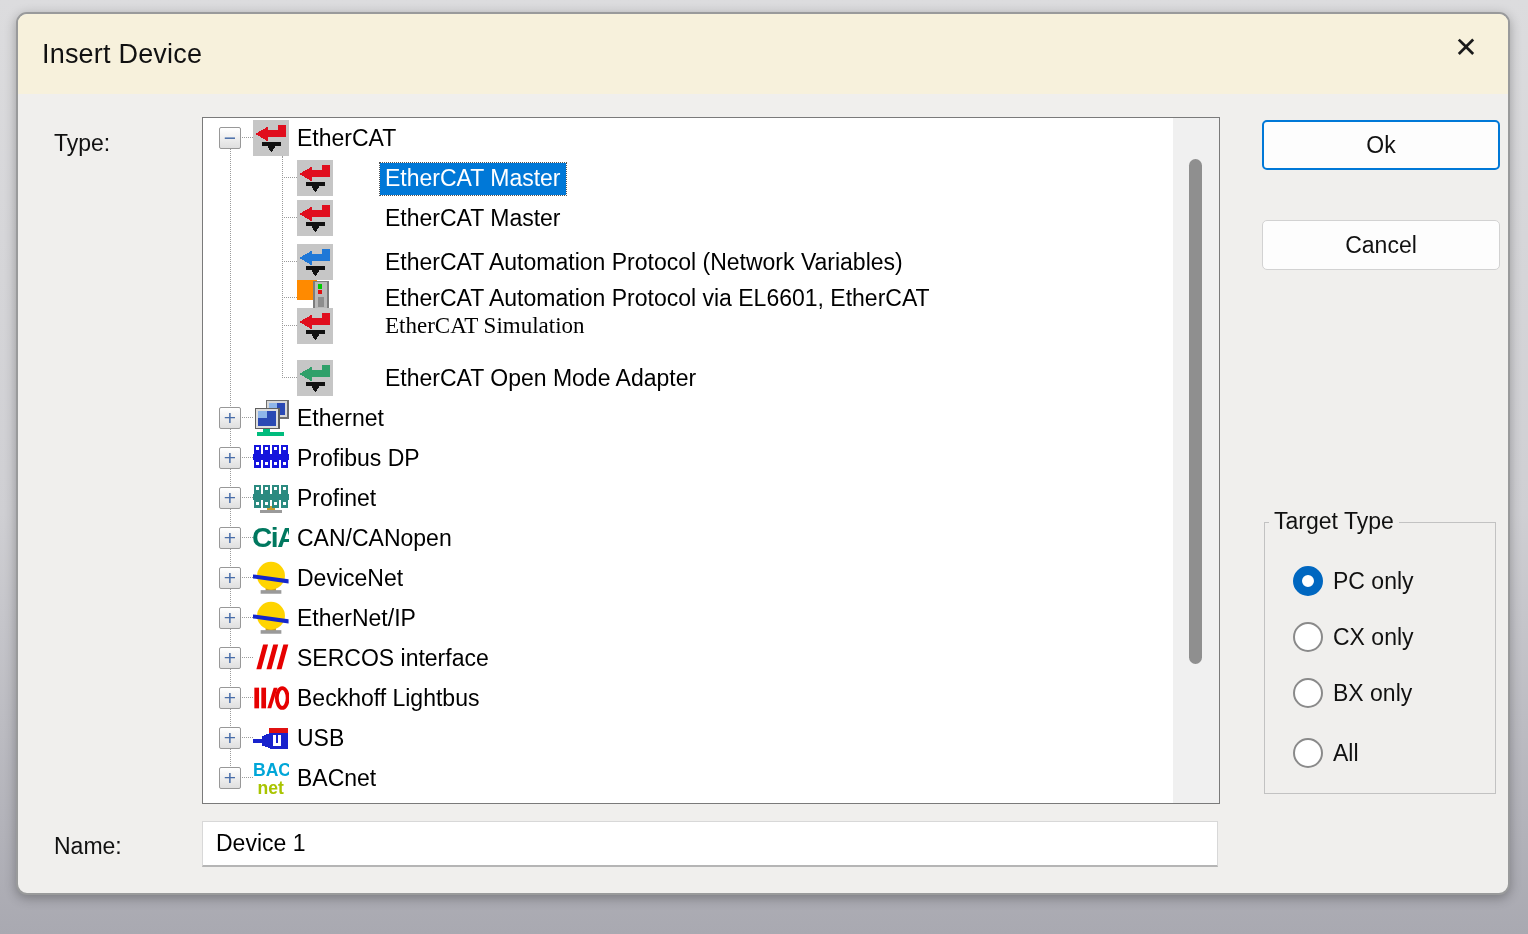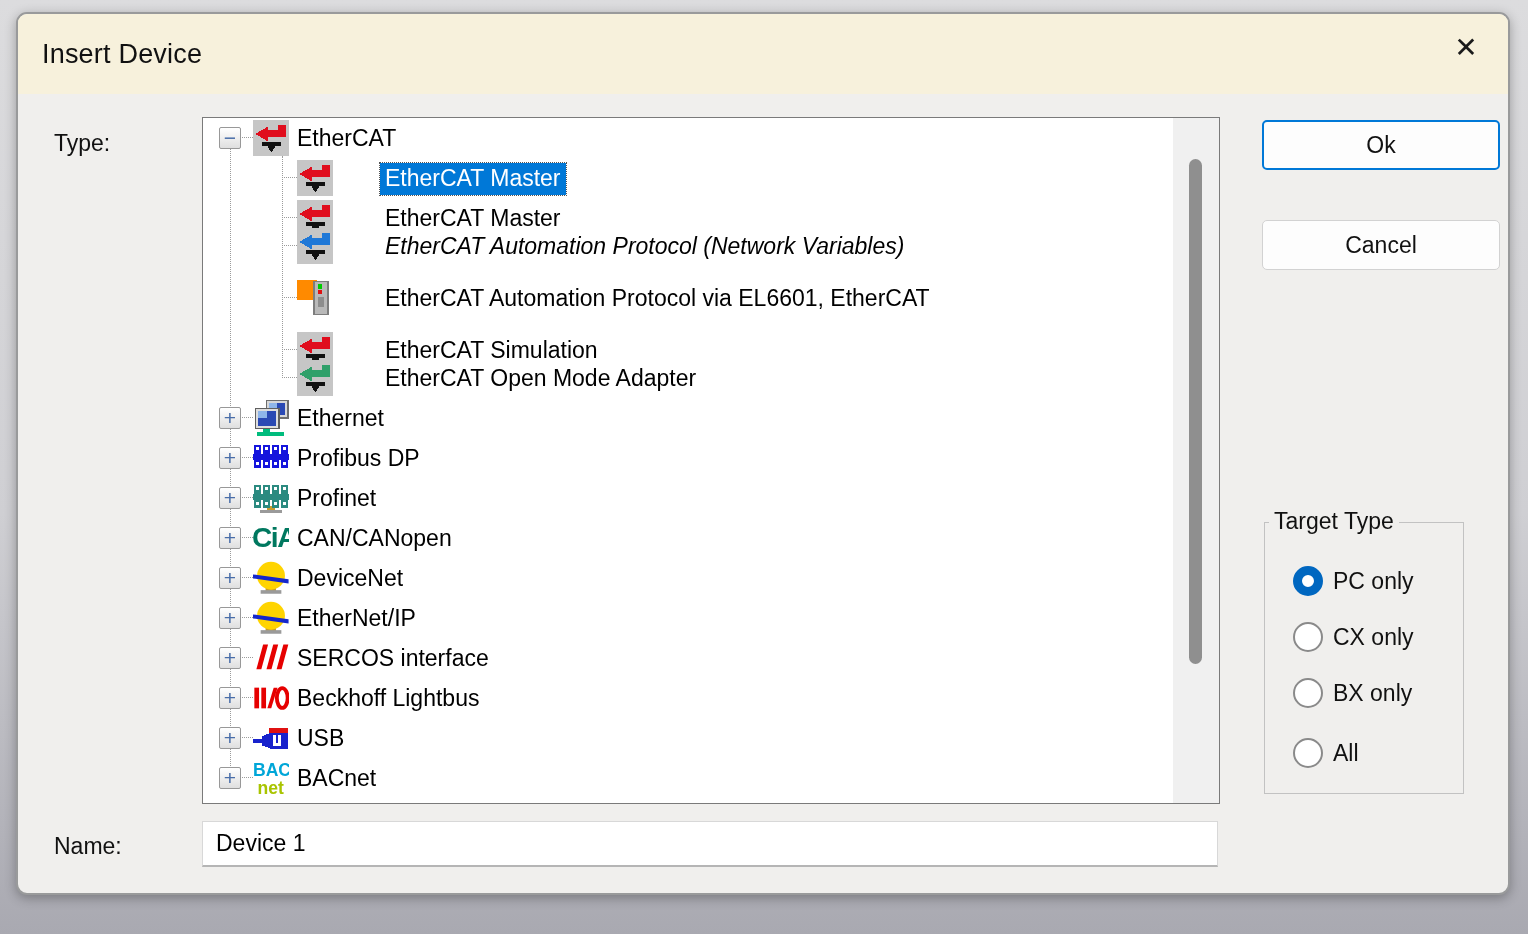--- a/index.html
+++ b/index.html
@@ -57,21 +57,21 @@
   .sbthumb { position:absolute; left:16px; top:41px; width:13px; height:505px; background:#8f8f8f; border-radius:7px; }
   
   .btn {
     position:absolute; left:1244px; width:238px; height:50px;
     background:#fdfdfd; border:1px solid #d2d2d2; border-radius:5px;
     font-size:23px; color:#111; font-family:"Liberation Sans",sans-serif; cursor:pointer;
   }
   .btn.primary { border:2px solid var(--accent,#0078d7); }
   
   .groupbox {
-    position:absolute; left:1246px; top:508px; width:200px; height:272px;
+    position:absolute; left:1246px; top:508px; width:232px; height:272px;
     border:1px solid #c2c2c2;
   }
   .legend {
     position:absolute; left:4px; top:-15px; background:var(--dialog-bg,#f0efed);
     padding:0 5px; font-size:23px; color:#111;
   }
   .ropt { position:absolute; left:28px; height:32px; display:flex; align-items:center; cursor:pointer; }
   .radio {
     width:30px; height:30px; border-radius:50%; background:#fff;
     border:2px solid #8a8a8a; flex:0 0 auto;
@@ -130,21 +130,21 @@
           <div class="stub" style="left: 79px; width: 15px;"></div>
           <span class="ticon">
             <svg viewBox="0 0 16 16" shape-rendering="crispEdges">
               <rect width="16" height="16" fill="#c6c6c6"></rect>
               <polygon points="1,6.2 6.8,2.8 6.8,4.6 11.2,4.6 11.2,2 14.8,2 14.8,7.6 6.8,7.6 6.8,9.6" fill="#e00d1d"></polygon>
               <polygon points="3.8,9.6 12.6,9.6 12.6,11.4 10.2,11.4 8.2,14.4 6.2,11.4 3.8,11.4" fill="#111"></polygon>
             </svg>
           </span>
           <span class="tlabel">EtherCAT Master</span>
         </div>
-        <div class="trow lvl1" style="top: 108px; font-style: italic;">
+        <div class="trow lvl1" style="top: 124px;">
           <div class="stub" style="left: 79px; width: 15px;"></div>
           <span class="ticon">
             <svg viewBox="0 0 16 16" shape-rendering="crispEdges">
               <rect width="16" height="16" fill="#c6c6c6"></rect>
               <polygon points="1,6.2 6.8,2.8 6.8,4.6 11.2,4.6 11.2,2 14.8,2 14.8,7.6 6.8,7.6 6.8,9.6" fill="#1f78d7"></polygon>
               <polygon points="3.8,9.6 12.6,9.6 12.6,11.4 10.2,11.4 8.2,14.4 6.2,11.4 3.8,11.4" fill="#111"></polygon>
             </svg>
           </span>
           <span class="tlabel">EtherCAT Automation Protocol (Network Variables)</span>
         </div>
@@ -154,21 +154,21 @@
             <svg viewBox="0 0 16 16" shape-rendering="crispEdges">
               <rect x="0" y="0" width="9" height="9" fill="#ff8a00"></rect>
               <rect x="7.6" y="0.8" width="6.2" height="14.4" fill="#b9b9b9" stroke="#7d7d7d" stroke-width="0.6"></rect>
               <rect x="9.4" y="1.8" width="1.6" height="2.2" fill="#00cc00"></rect>
               <rect x="9.4" y="4.6" width="1.6" height="1.4" fill="#dd1111"></rect>
               <rect x="9.2" y="7.6" width="3" height="4.6" fill="#8d8d8d"></rect>
             </svg>
           </span>
           <span class="tlabel">EtherCAT Automation Protocol via EL6601, EtherCAT</span>
         </div>
-        <div class="trow lvl1" style="top: 212px;">
+        <div class="trow lvl1" style="top: 188px; font-family: Liberation Serif, serif;">
           <div class="stub" style="left: 79px; width: 15px;"></div>
           <span class="ticon">
             <svg viewBox="0 0 16 16" shape-rendering="crispEdges">
               <rect width="16" height="16" fill="#c6c6c6"></rect>
               <polygon points="1,6.2 6.8,2.8 6.8,4.6 11.2,4.6 11.2,2 14.8,2 14.8,7.6 6.8,7.6 6.8,9.6" fill="#e00d1d"></polygon>
               <polygon points="3.8,9.6 12.6,9.6 12.6,11.4 10.2,11.4 8.2,14.4 6.2,11.4 3.8,11.4" fill="#111"></polygon>
             </svg>
           </span>
           <span class="tlabel">EtherCAT Simulation</span>
         </div>

